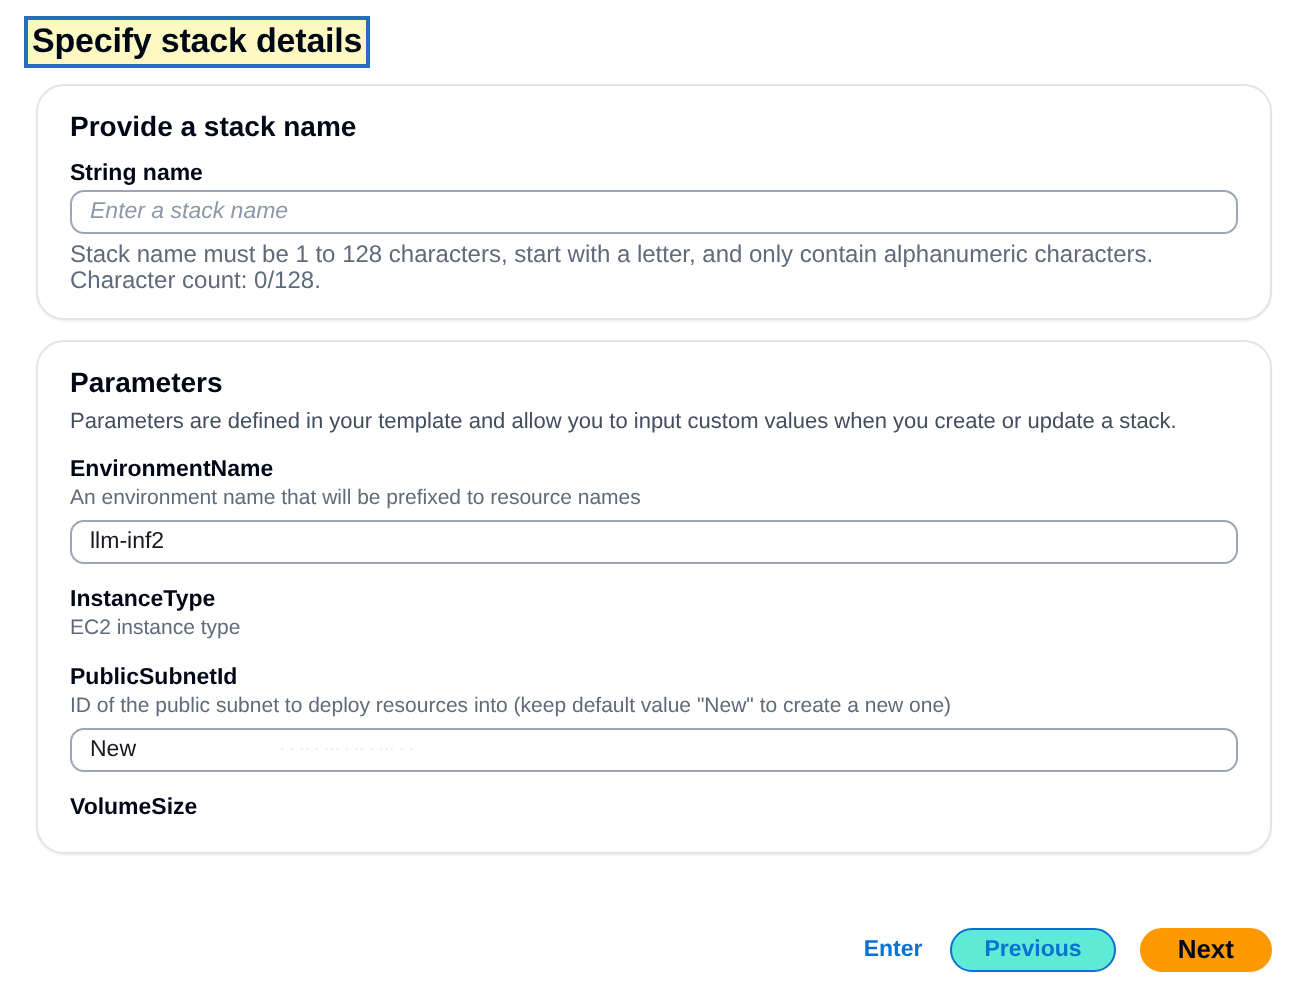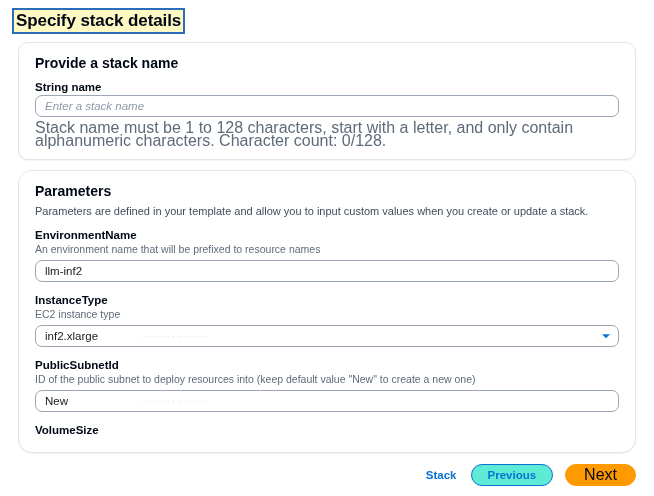--- a/index.html
+++ b/index.html
@@ -41,21 +41,20 @@
     background: #ffffff;
     border: 1px solid #e2e4e7;
     border-radius: 14px;
     box-sizing: border-box;
     box-shadow: 0 1px 1px rgba(0,7,22,0.05);
   }
   #panel-stack-name {
     margin-top: 10px;
     padding: 12px 16px 12px 16px;
     width: 618px;
-    border-radius: 10px;
   }
   #panel-parameters {
     margin-top: 10px;
     padding: 12px 16px 14px 16px;
     width: 618px;
   }
 
   .panel-title {
     font-size: 14px;
     font-weight: bold;
@@ -83,21 +82,21 @@
     line-height: 14px;
     margin-bottom: 1px;
   }
   .field-desc {
     font-size: 10.5px;
     color: #5f6b7a;
     line-height: 13px;
     margin-bottom: 4px;
   }
   .field-hint {
-    font-size: 16px;
+    font-size: 12px;
     color: #5f6b7a;
     line-height: 13px;
     margin-top: 4px;
   }
 
   .input-shell {
     position: relative;
     width: 100%;
   }
   .text-input {
@@ -179,22 +178,22 @@
     color: #0972d3;
     background: #5eead4;
     border: 1.5px solid #0972d3;
     border-radius: 12px;
     padding: 3px 16px;
     cursor: pointer;
     font-family: "Liberation Sans", sans-serif;
     line-height: 14px;
   }
   .btn-primary {
-    font-size: 16px;
-    font-weight: normal;
+    font-size: 13px;
+    font-weight: bold;
     color: #000716;
     background: #ff9900;
     border: 1.5px solid #ff9900;
     border-radius: 12px;
     padding: 3px 18px;
     cursor: pointer;
     font-family: "Liberation Sans", sans-serif;
     line-height: 14px;
   }
 </style>
@@ -223,32 +222,29 @@
 
   <div id="parameters-fields">
       <div class="field">
         <div class="field-label">EnvironmentName</div>
         <div class="field-desc">An environment name that will be prefixed to resource names</div>
         <div class="input-shell"><input type="text" class="text-input" placeholder="" value="llm-inf2" style=""></div>
       </div>
       <div class="field">
         <div class="field-label">InstanceType</div>
         <div class="field-desc">EC2 instance type</div>
-        <div class="input-shell"><input type="text" class="text-input select-input" placeholder="" value="inf2.xlarge" style=""><span class="ghost-artifact">· · ·· · ··· · ·· · ··· · ·</span><svg class="chevron-down-icon" viewBox="0 0 10 10">
-            <path d="M1 3.2 L5 7.2 L9 3.2 Z" fill="#0972d3"></path>
-          </svg></div>
       </div>
       <div class="field">
         <div class="field-label">PublicSubnetId</div>
         <div class="field-desc">ID of the public subnet to deploy resources into (keep default value "New" to create a new one)</div>
         <div class="input-shell"><input type="text" class="text-input" placeholder="" value="New" style=""><span class="ghost-artifact">· · ·· · ··· · ·· · ··· · ·</span></div>
       </div>
       <div class="field">
         <div class="field-label">VolumeSize</div>
       </div>
     </div>
 </section>
 
 <div class="footer-actions">
-  <button class="btn-link">Stack</button>
+  <button class="btn-link">Enter</button>
   <button class="btn-normal">Previous</button>
   <button class="btn-primary">Next</button>
 </div>
 
 </body></html>

